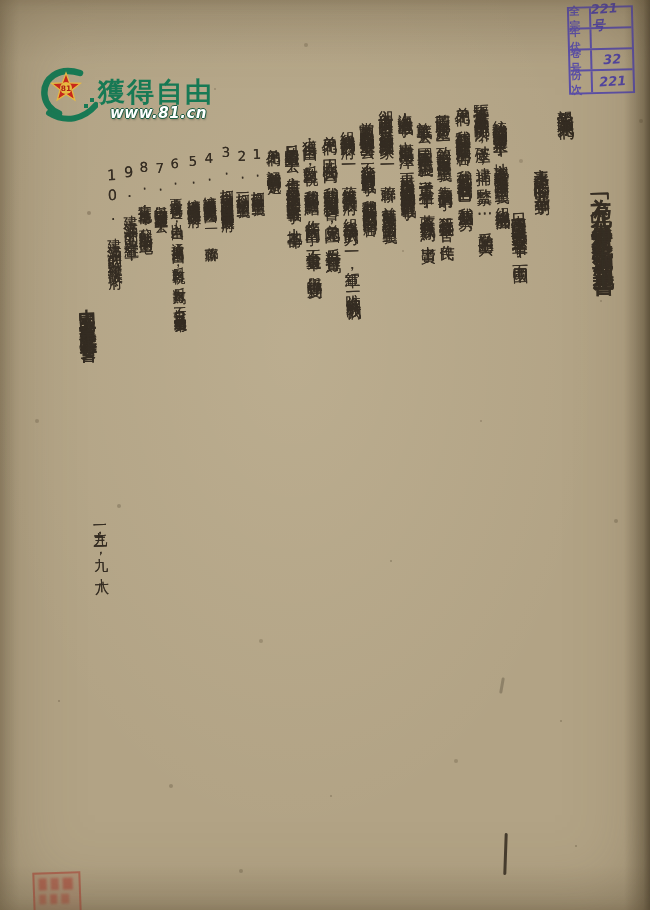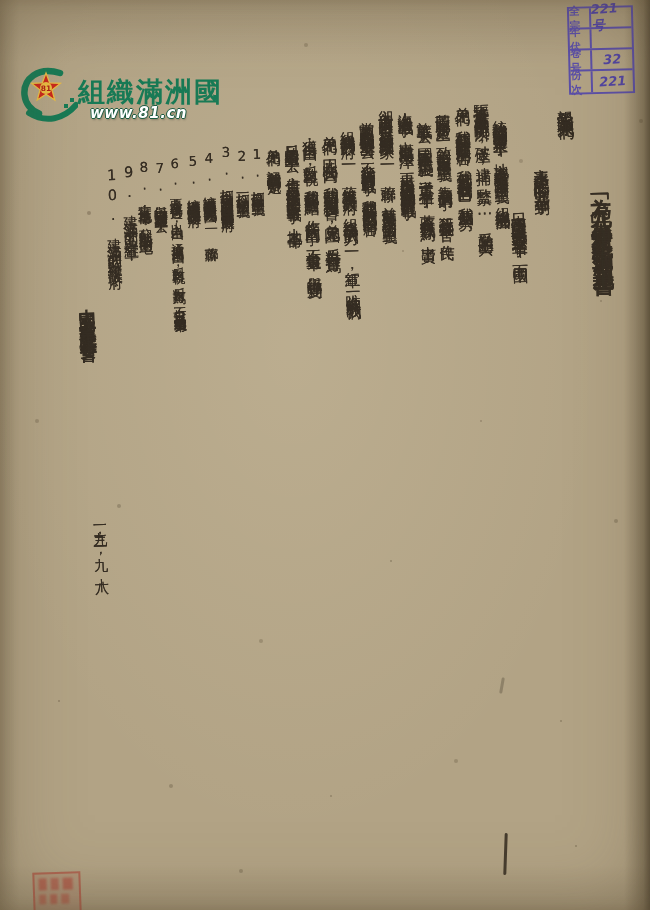--- a/index.html
+++ b/index.html
@@ -37,21 +37,21 @@
     text-shadow:0 0 .6px rgba(45,35,24,.85);
     transform:rotate(-2deg); transform-origin:top center;
   }
   .title-col{ font-size:21px; font-weight:bold; letter-spacing:4px; }
   .body-col{ font-size:15.5px; }
   .small-col{ font-size:15px; }
   .slogan-col{ font-size:13.5px; letter-spacing:1.5px; }
   .sig-col{ font-size:17px; font-weight:bold; letter-spacing:4px; }
   .date-col{ font-size:14px; letter-spacing:3px; }
   
-  .logo{ position:absolute; left:16px; top:64px; width:220px; height:60px; }
+  .logo{ position:absolute; left:36px; top:64px; width:220px; height:60px; }
   .logo-icon{ position:absolute; left:2px; top:2px; }
   .logo-name{ position:absolute; left:62px; top:10px; font-size:27px; font-weight:bold;
     color:#187a55; letter-spacing:2px; font-family:"DejaVu Sans",sans-serif; }
   .logo-url{ position:absolute; left:74px; top:40px; font-size:15px; font-weight:bold; font-style:italic;
     color:#ffffff; letter-spacing:.5px;
     text-shadow:-1px 0 #1b5c42, 1px 0 #1b5c42, 0 -1px #1b5c42, 0 1px #1b5c42, 1px 2px 2px rgba(0,0,0,.25);text-align:right; }
   
   .stamp{ position:absolute; left:568px; top:6px; width:66px; height:88px;
     border:2px solid #5448ab; transform:rotate(-1.5deg); box-sizing:border-box; opacity:.92; }
   .stamp-row{ display:flex; height:21px; border-bottom:2px solid #5448ab; box-sizing:border-box; }
@@ -90,21 +90,21 @@
   <div class="logo">
     <svg class="logo-icon" width="60" height="58" viewBox="0 0 60 58">
       <path d="M42 7 C20 0 5 13 6.5 29 C7.5 38 13 44 21 47.5" fill="none" stroke="#187a55" stroke-width="6.5" stroke-linecap="round"></path>
       <path d="M11 47 C28 57.5 46 53 58 39" fill="none" stroke="#187a55" stroke-width="6" stroke-linecap="round"></path>
       <rect x="46" y="38" width="4" height="4" fill="#187a55"></rect>
       <rect x="52" y="32" width="4" height="4" fill="#187a55"></rect>
       <polygon points="28,7 31.7,16.9 42.3,17.4 34,23.9 36.8,34.1 28,28.3 19.2,34.1 22,23.9 13.7,17.4 24.3,16.9" fill="#c9281c" stroke="#e9bd43" stroke-width="1.3"></polygon>
       <circle cx="28" cy="22" r="6" fill="#e9bd43"></circle>
       <text x="28" y="25" font-size="7.5" font-weight="bold" fill="#b01f14" text-anchor="middle" font-family="DejaVu Sans, sans-serif">81</text>
     </svg>
-    <div class="logo-name">組織滿洲國</div>
+    <div class="logo-name">獲得自由</div>
     <div class="logo-url">www.81.cn</div>
   </div>
 
   <div class="stamp">
     <div class="stamp-row">
       <div class="stamp-label">全宗</div>
       <div class="stamp-value">221号</div>
     </div>
     <div class="stamp-row">
       <div class="stamp-label">年代</div>

